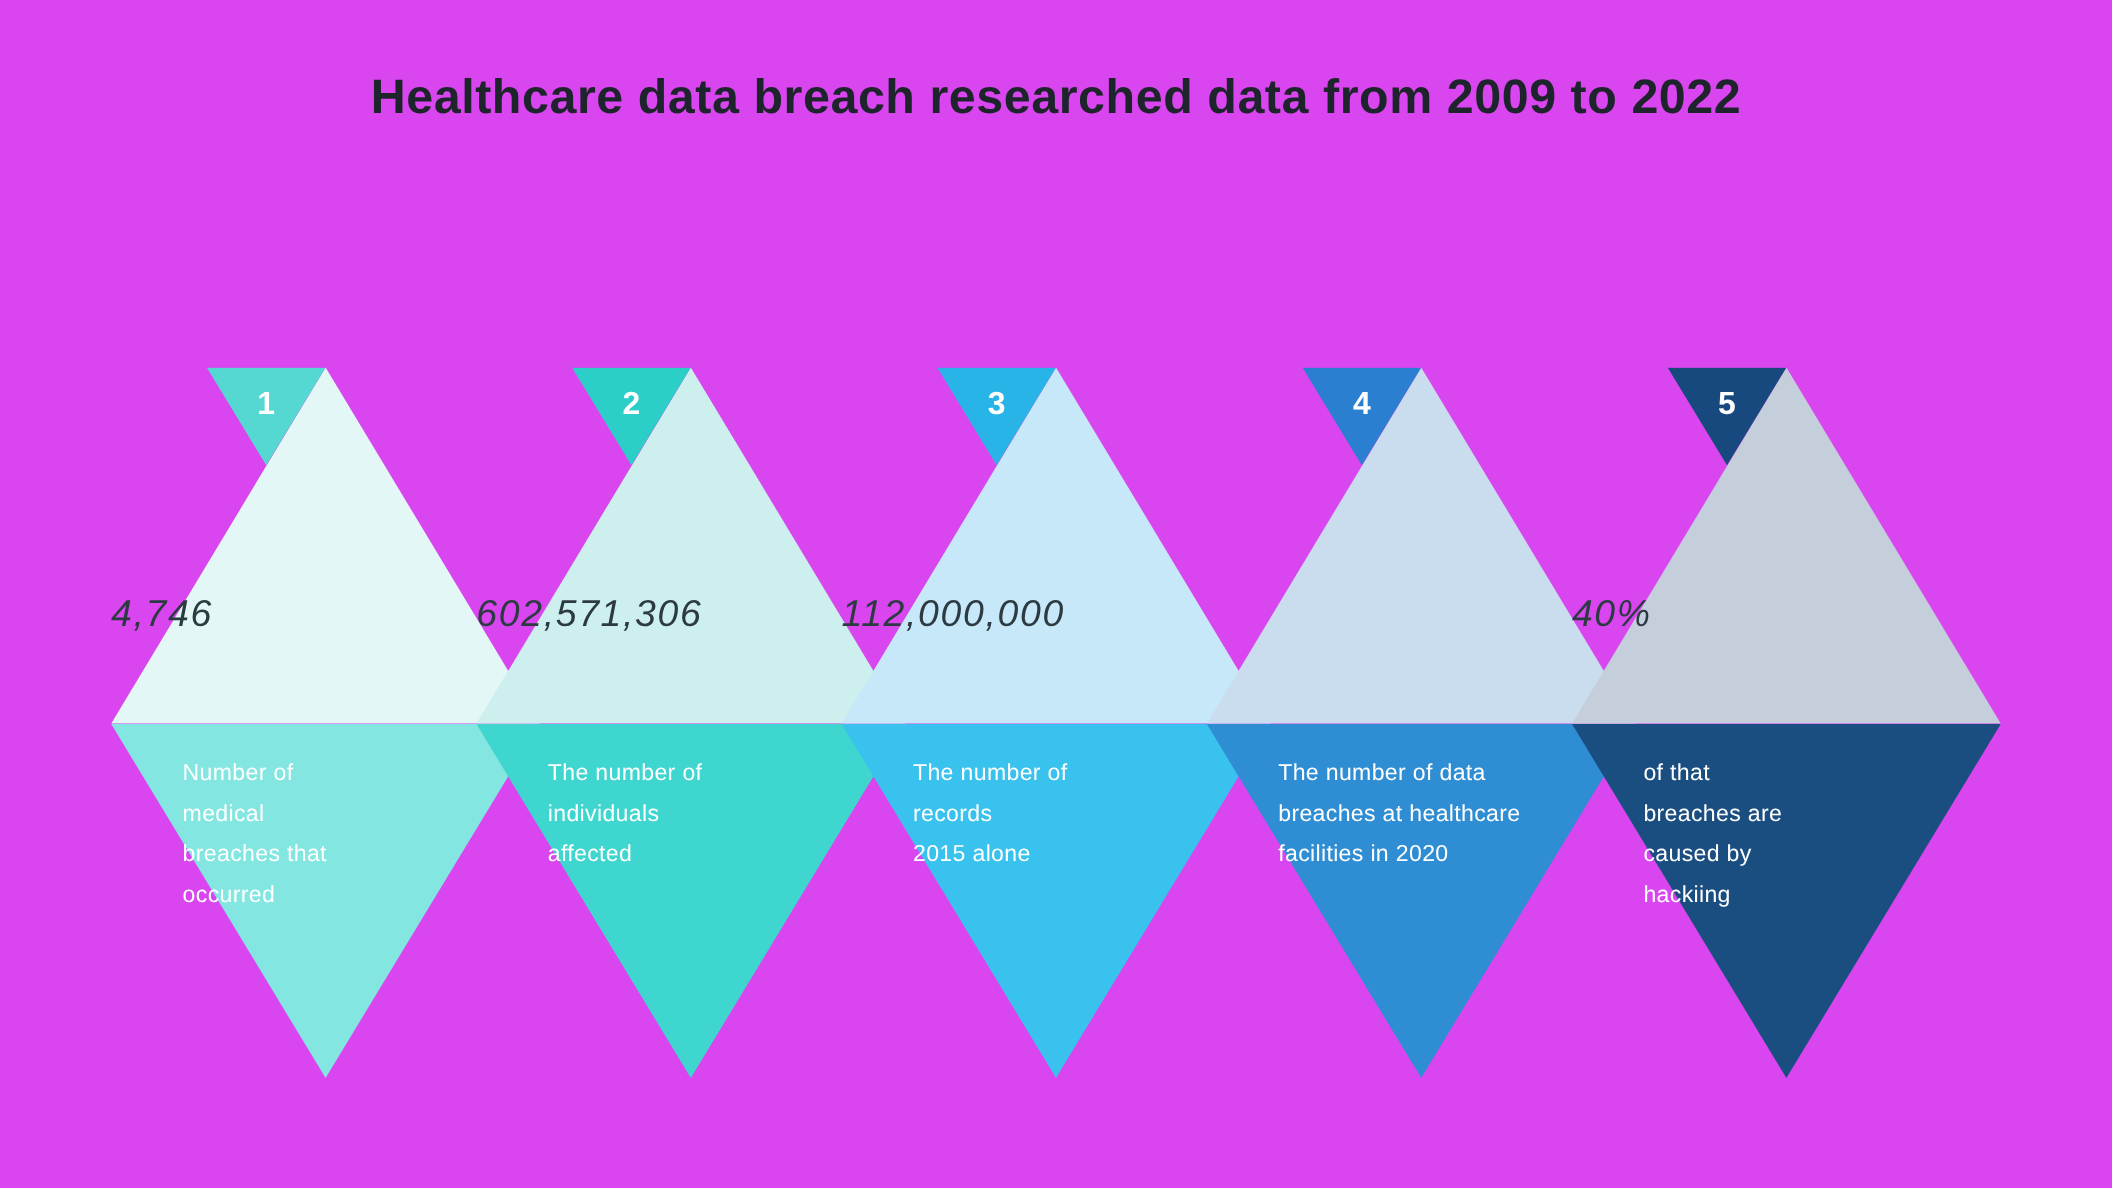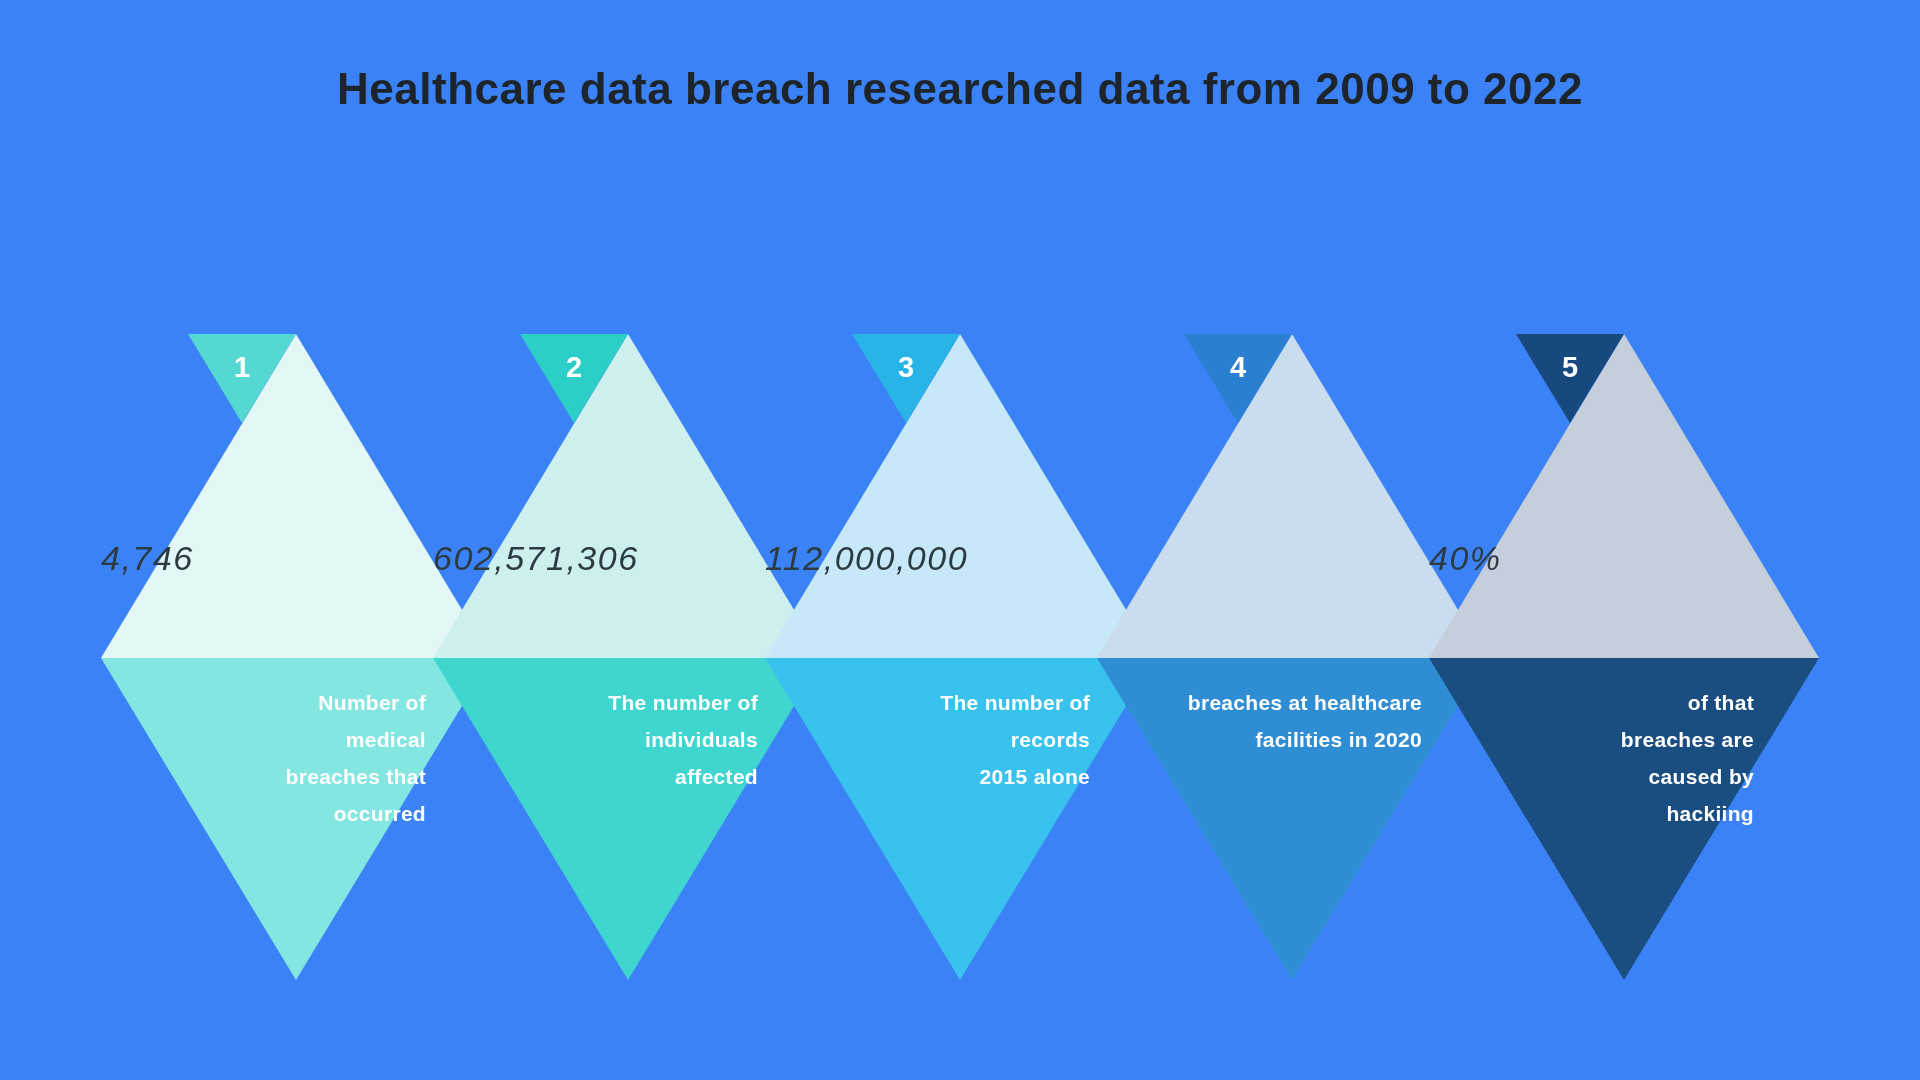--- a/index.html
+++ b/index.html
@@ -19,28 +19,28 @@
     position:absolute;left:87px;top:0;width:108px;height:89px;
     clip-path:polygon(0 0,100% 0,50% 100%);
     display:flex;justify-content:center;align-items:flex-start;
   }
   .num{margin-top:19px;font-size:29px;font-weight:bold;color:#fff;line-height:1;}
   .value{
     position:absolute;top:204px;left:0;width:100%;text-align:left;
     font-style:italic;font-size:34px;line-height:40px;letter-spacing:1.5px;
   }
   .desc{
-    position:absolute;top:350px;left:65px;width:260px;text-align:right;
-    font-size:21px;line-height:37px;letter-spacing:.3px;font-weight:bold;
+    position:absolute;top:350px;left:65px;width:260px;text-align:left;
+    font-size:21px;line-height:37px;letter-spacing:.3px;
   }
 </style>
 </head>
 <body>
 
-<div class="canvas" style="background-color: #3b82f6;">
+<div class="canvas" style="background-color: #d946ef;">
 
   <h1 class="title" style="color: rgb(30, 36, 43);">Healthcare data breach researched data from 2009 to 2022</h1>
 
   <div class="diamond" style="left:101px">
     <div class="tri upper" style="background-color: rgb(226, 247, 246);"></div>
     <div class="tri lower" style="background-color: rgb(131, 230, 225);"></div>
     <div class="badge" style="background-color: rgb(85, 216, 210);">
       <span class="num">1</span>
     </div>
     <div class="value" style="color: rgb(44, 58, 65);">4,746</div>
@@ -80,20 +80,21 @@
       </div>
   </div>
 
   <div class="diamond" style="left:1097px">
     <div class="tri upper" style="background-color: rgb(201, 221, 238);"></div>
     <div class="tri lower" style="background-color: rgb(47, 141, 212);"></div>
     <div class="badge" style="background-color: rgb(42, 127, 209);">
       <span class="num">4</span>
     </div>
     <div class="desc" style="color: rgb(255, 255, 255);">
+        <div>The number of data</div>
         <div>breaches at healthcare</div>
         <div>facilities in 2020</div>
       </div>
   </div>
 
   <div class="diamond" style="left:1429px">
     <div class="tri upper" style="background-color: rgb(197, 206, 219);"></div>
     <div class="tri lower" style="background-color: rgb(27, 78, 128);"></div>
     <div class="badge" style="background-color: rgb(23, 73, 126);">
       <span class="num">5</span>

